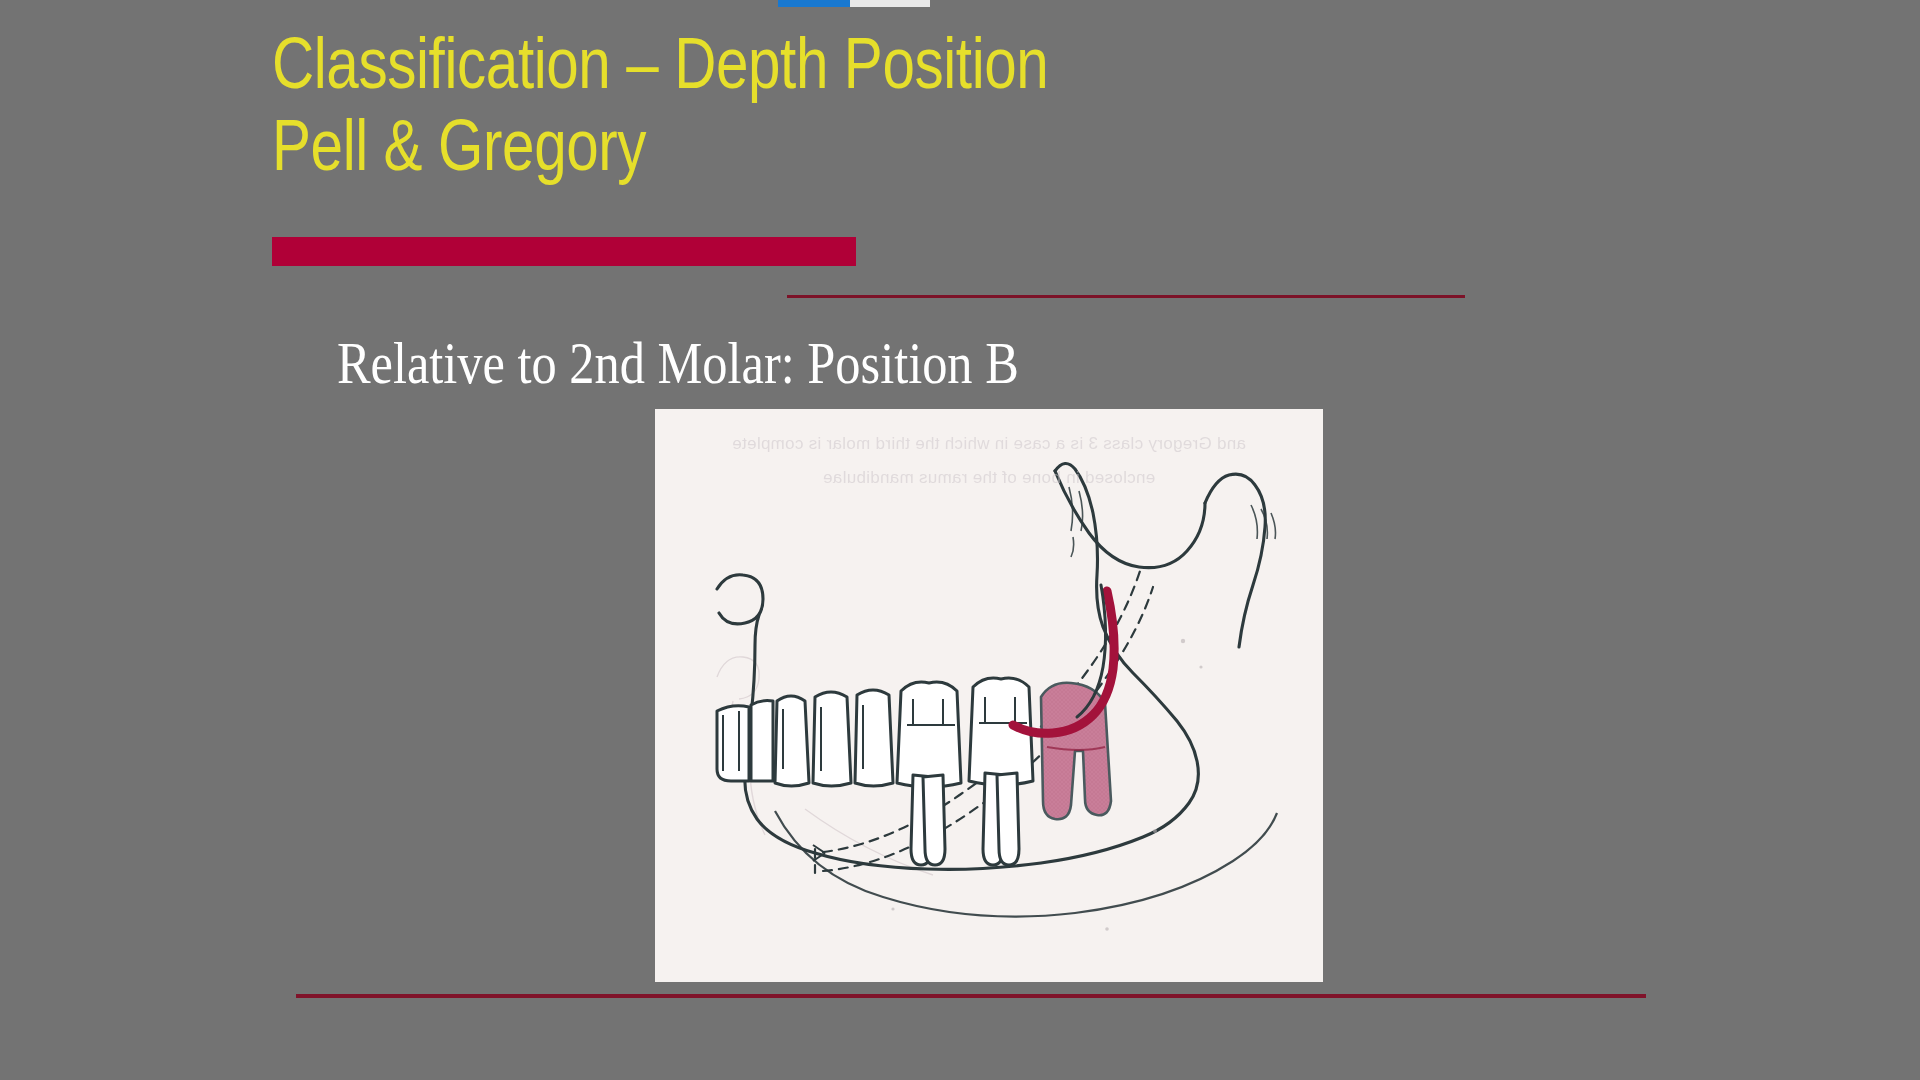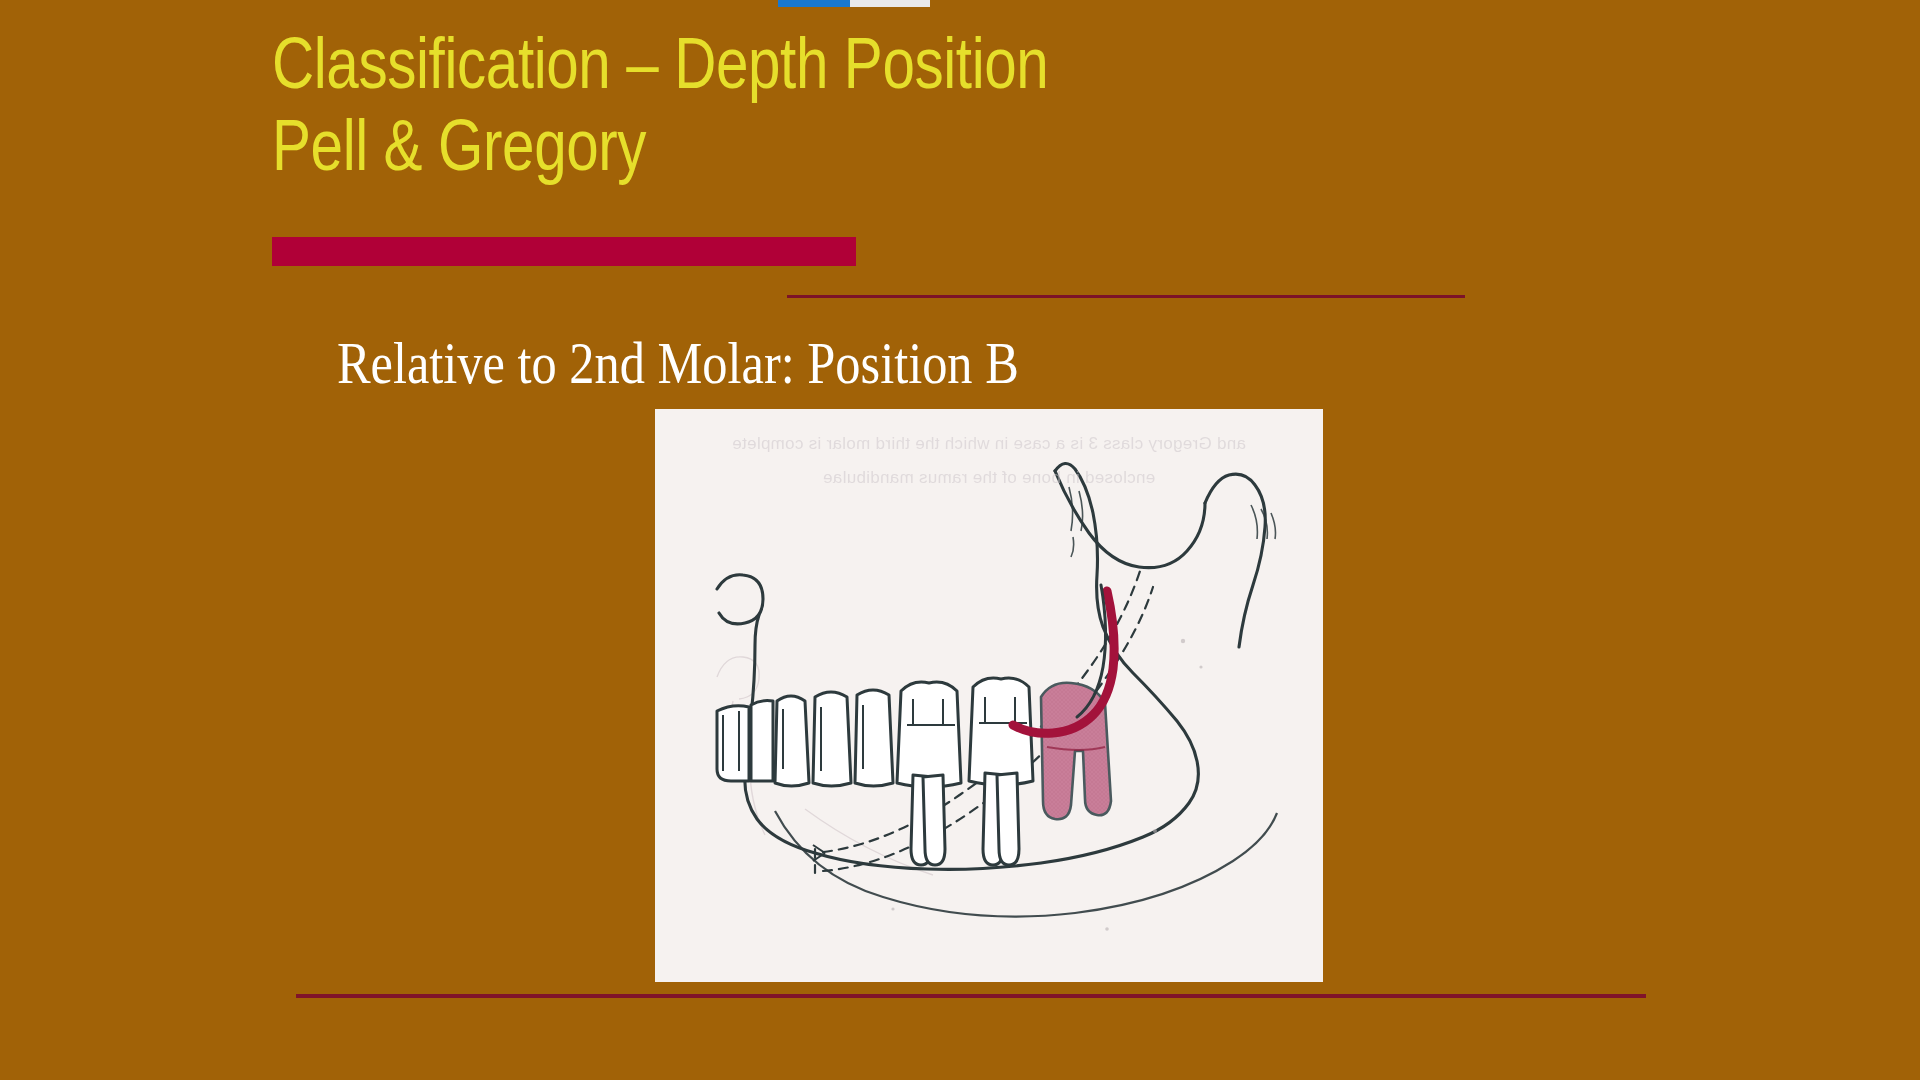--- a/index.html
+++ b/index.html
@@ -12,21 +12,21 @@
     width: 1920px;
     height: 1080px;
     overflow: hidden;
     font-family: "Liberation Sans", sans-serif;
     position: relative;
   }
 
   .slide {
     position: absolute;
     inset: 0;
-    background: #a16207;
+    background: #737373;
   }
 
   
   .top-sliver {
     position: absolute;
     top: 0px;
     left: 778px;
     width: 152px;
     height: 7px;
     display: flex;

